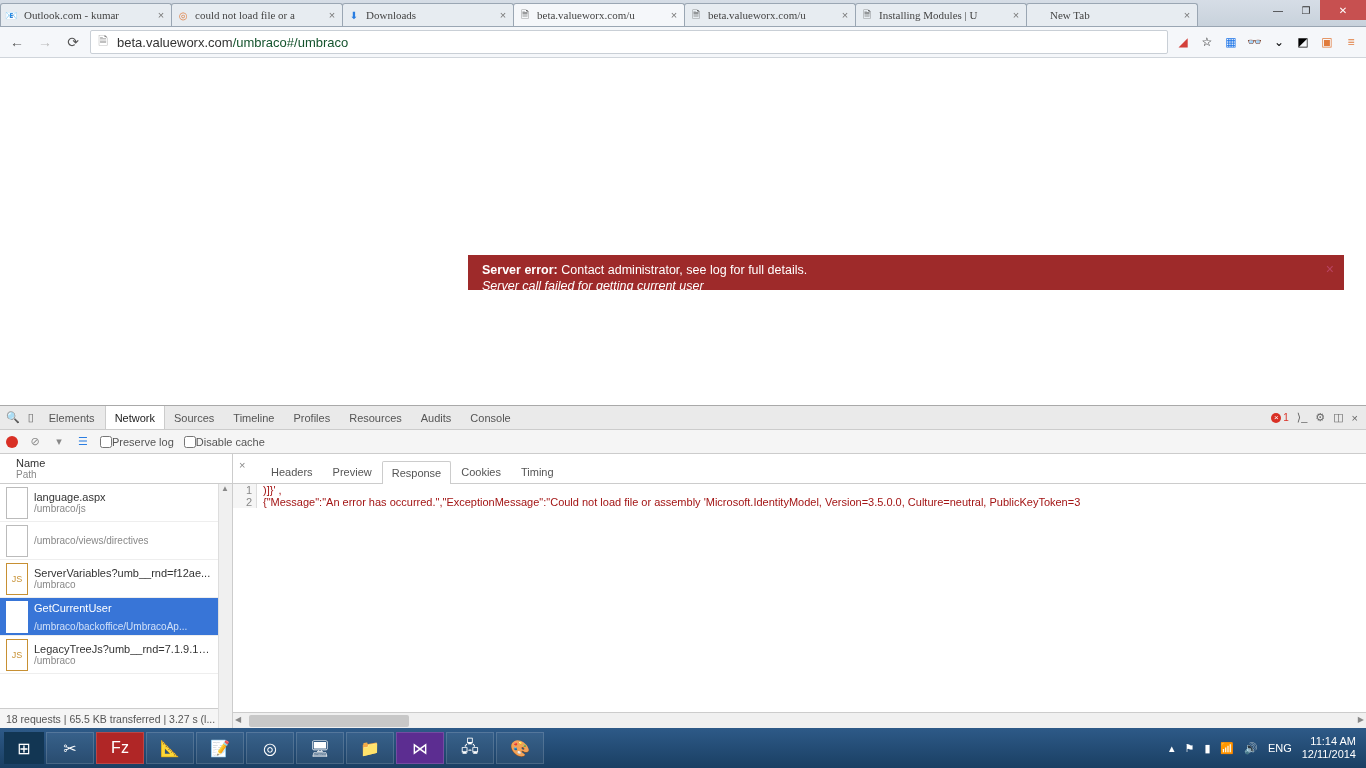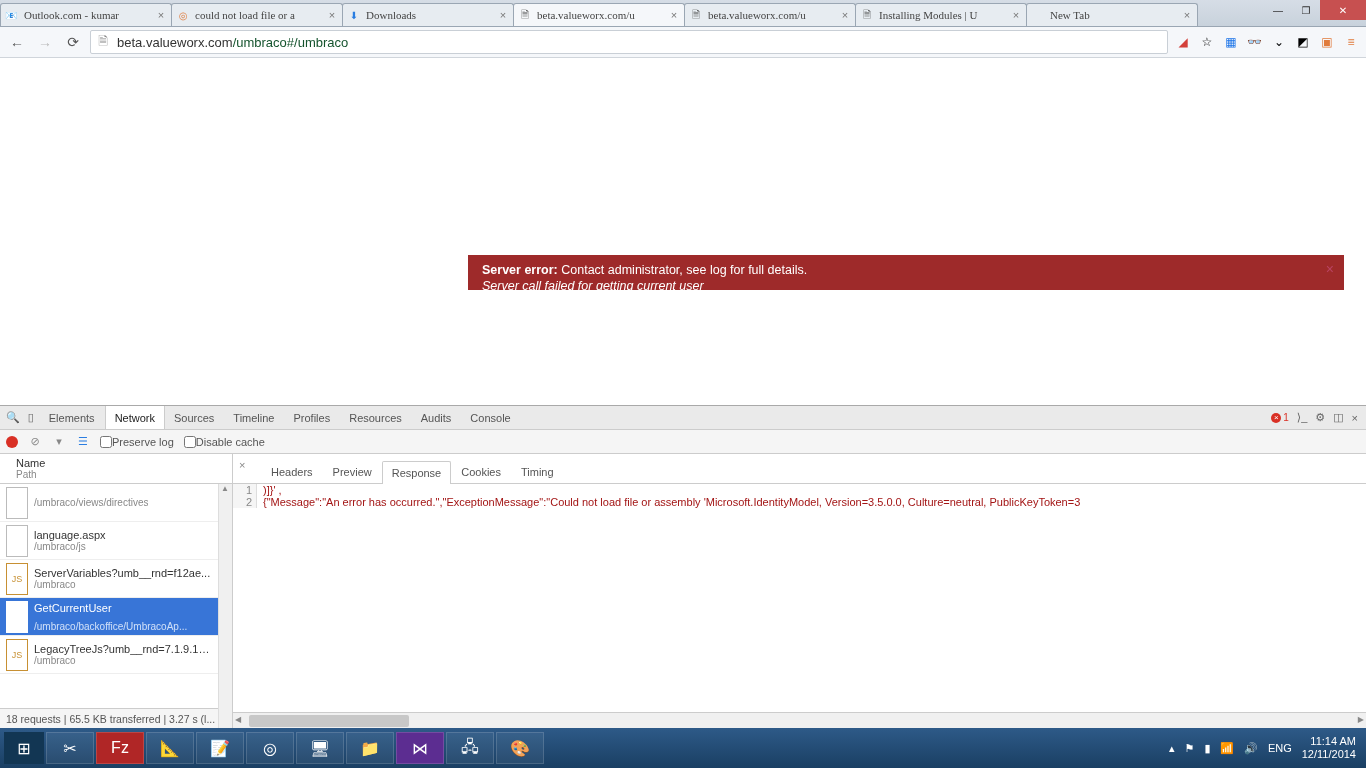--- a/index.html
+++ b/index.html
@@ -209,29 +209,29 @@
   <div class="dt-body">
     <div class="dt-reqlist">
       <div class="hdr">
         <div>Name</div>
         <div class="sub">Path</div>
       </div>
       <div class="rows" style="padding-right:14px">
         <div class="req">
           <div class="thumb"></div>
           <div class="meta">
+              <div class="name">language.aspx</div>
+              <div class="path">/umbraco/js</div>
+            </div>
+        </div>
+        <div class="req">
+          <div class="thumb"></div>
+          <div class="meta">
               <div class="name"></div>
               <div class="path">/umbraco/views/directives</div>
-            </div>
-        </div>
-        <div class="req">
-          <div class="thumb"></div>
-          <div class="meta">
-              <div class="name">language.aspx</div>
-              <div class="path">/umbraco/js</div>
             </div>
         </div>
         <div class="req">
           <div class="thumb" style="color:#c79033;border-color:#c79033">JS</div>
           <div class="meta">
               <div class="name">ServerVariables?umb__rnd=f12ae...</div>
               <div class="path">/umbraco</div>
             </div>
         </div>
         <div class="req selected">

